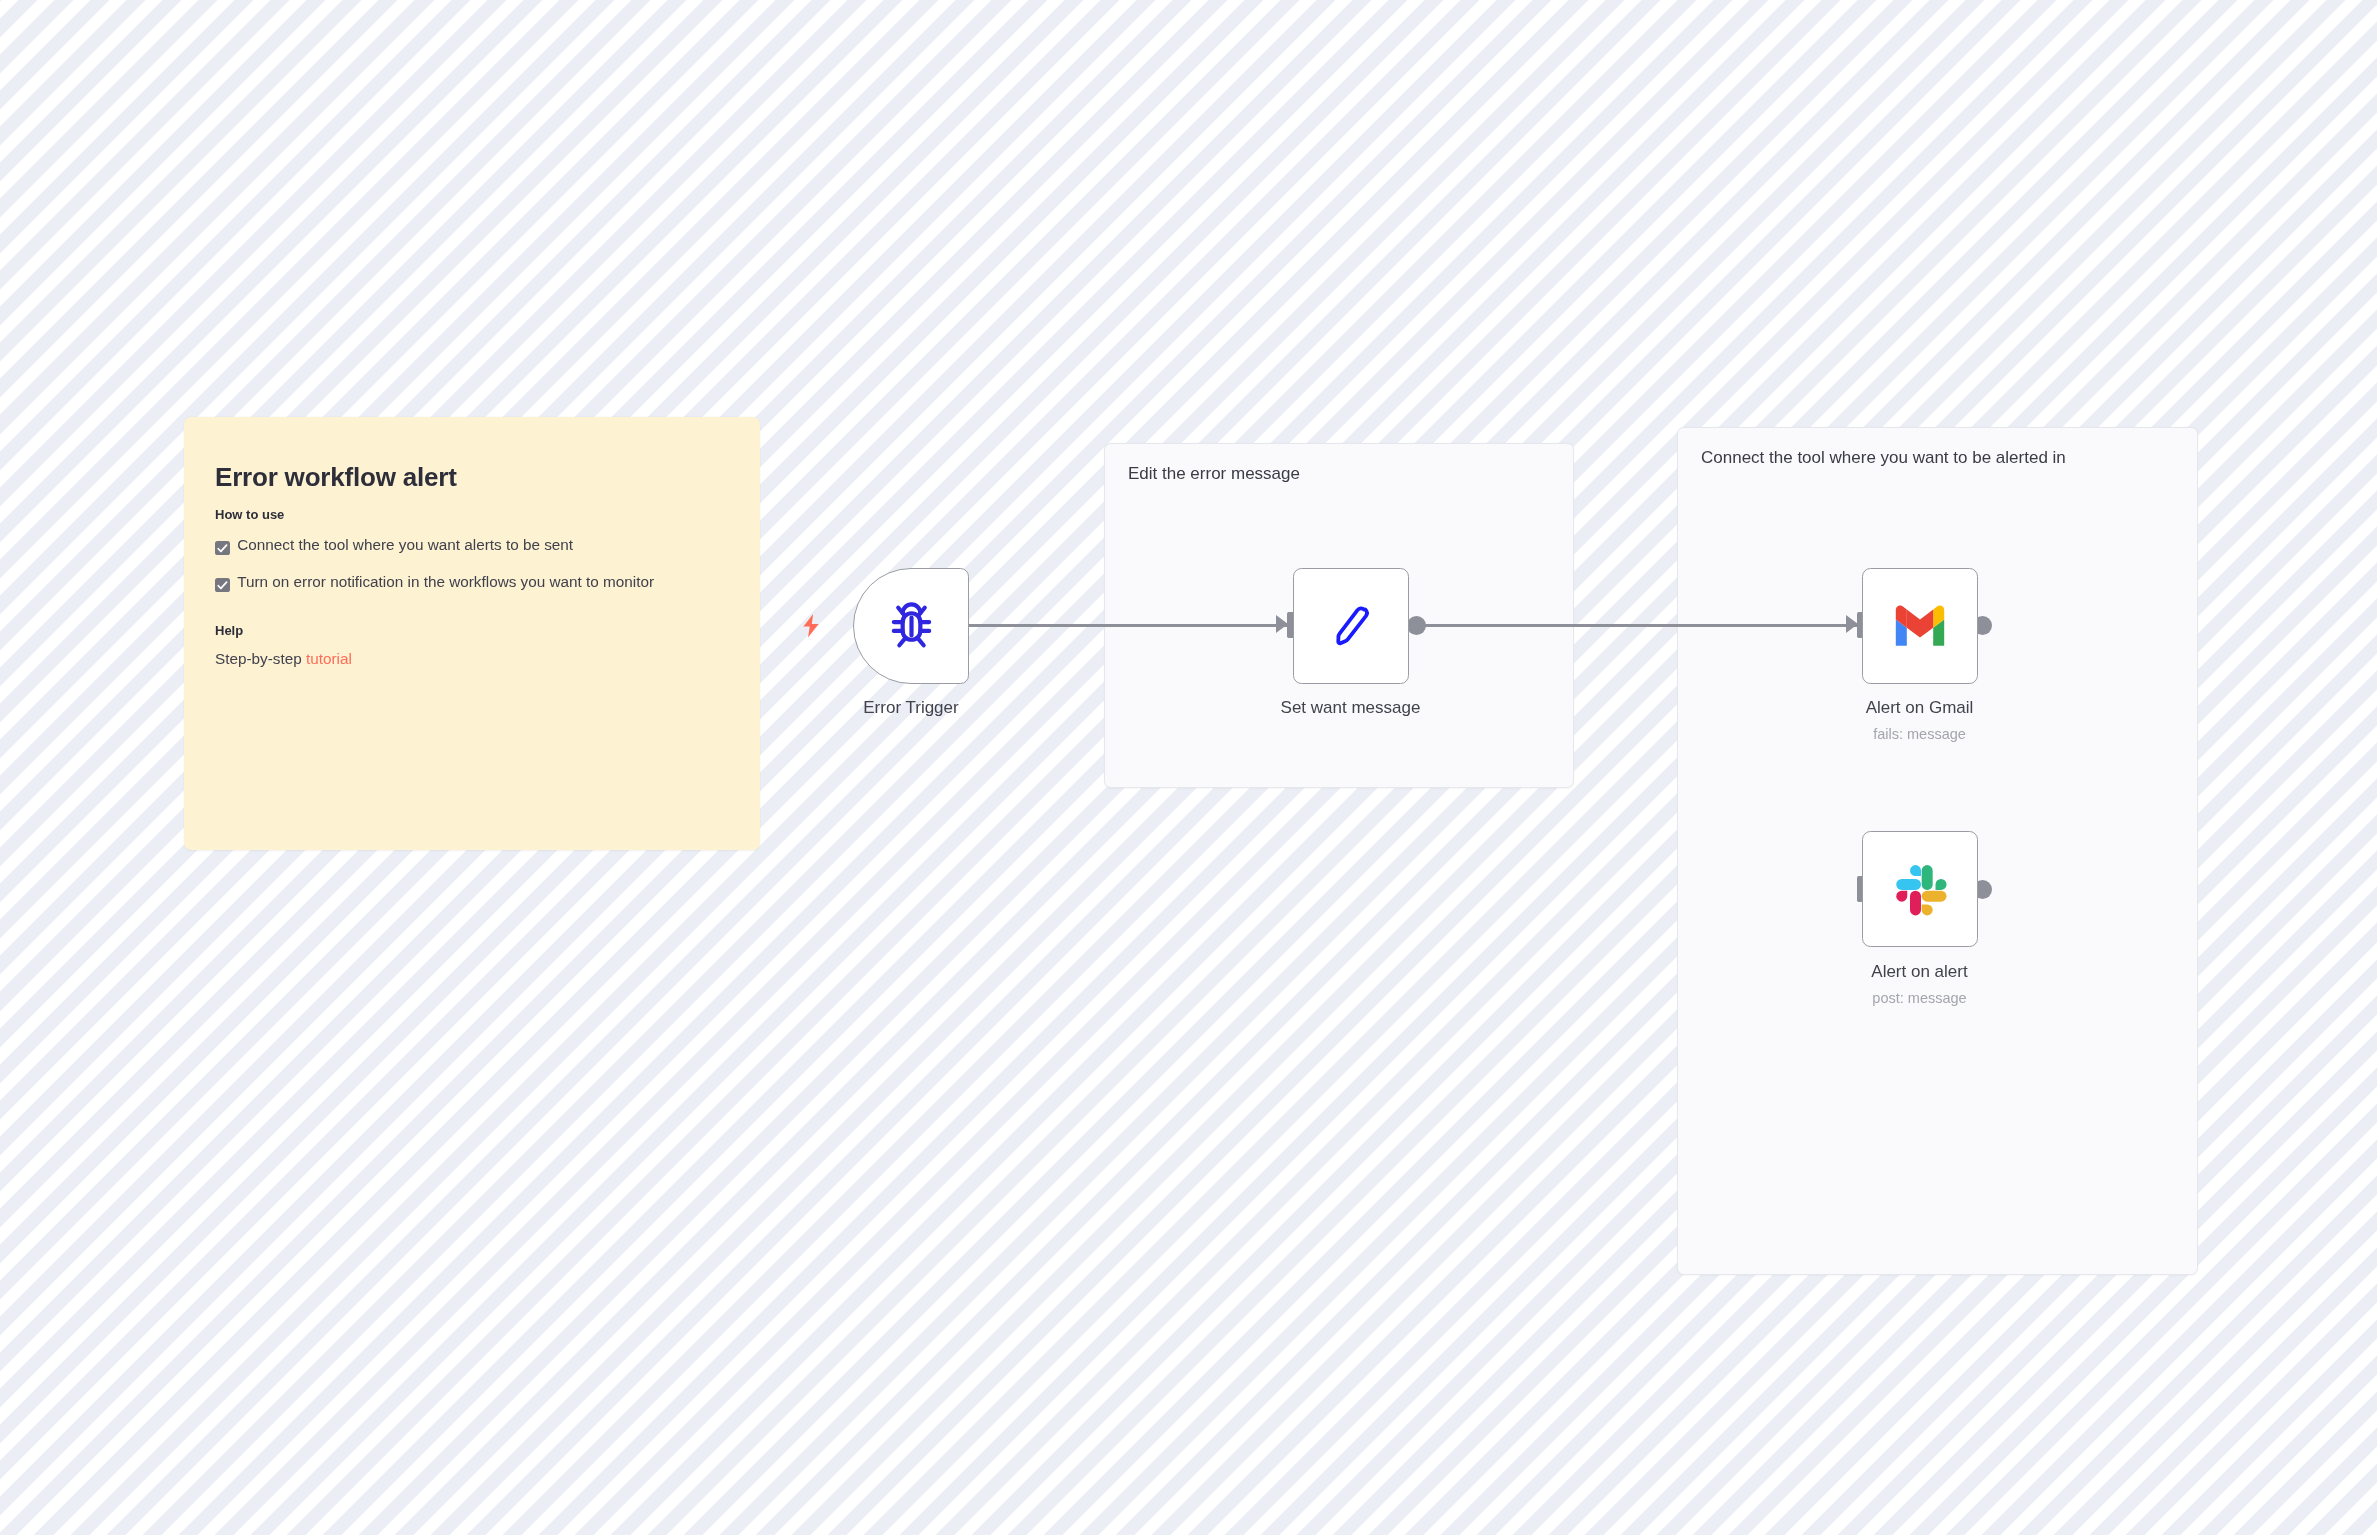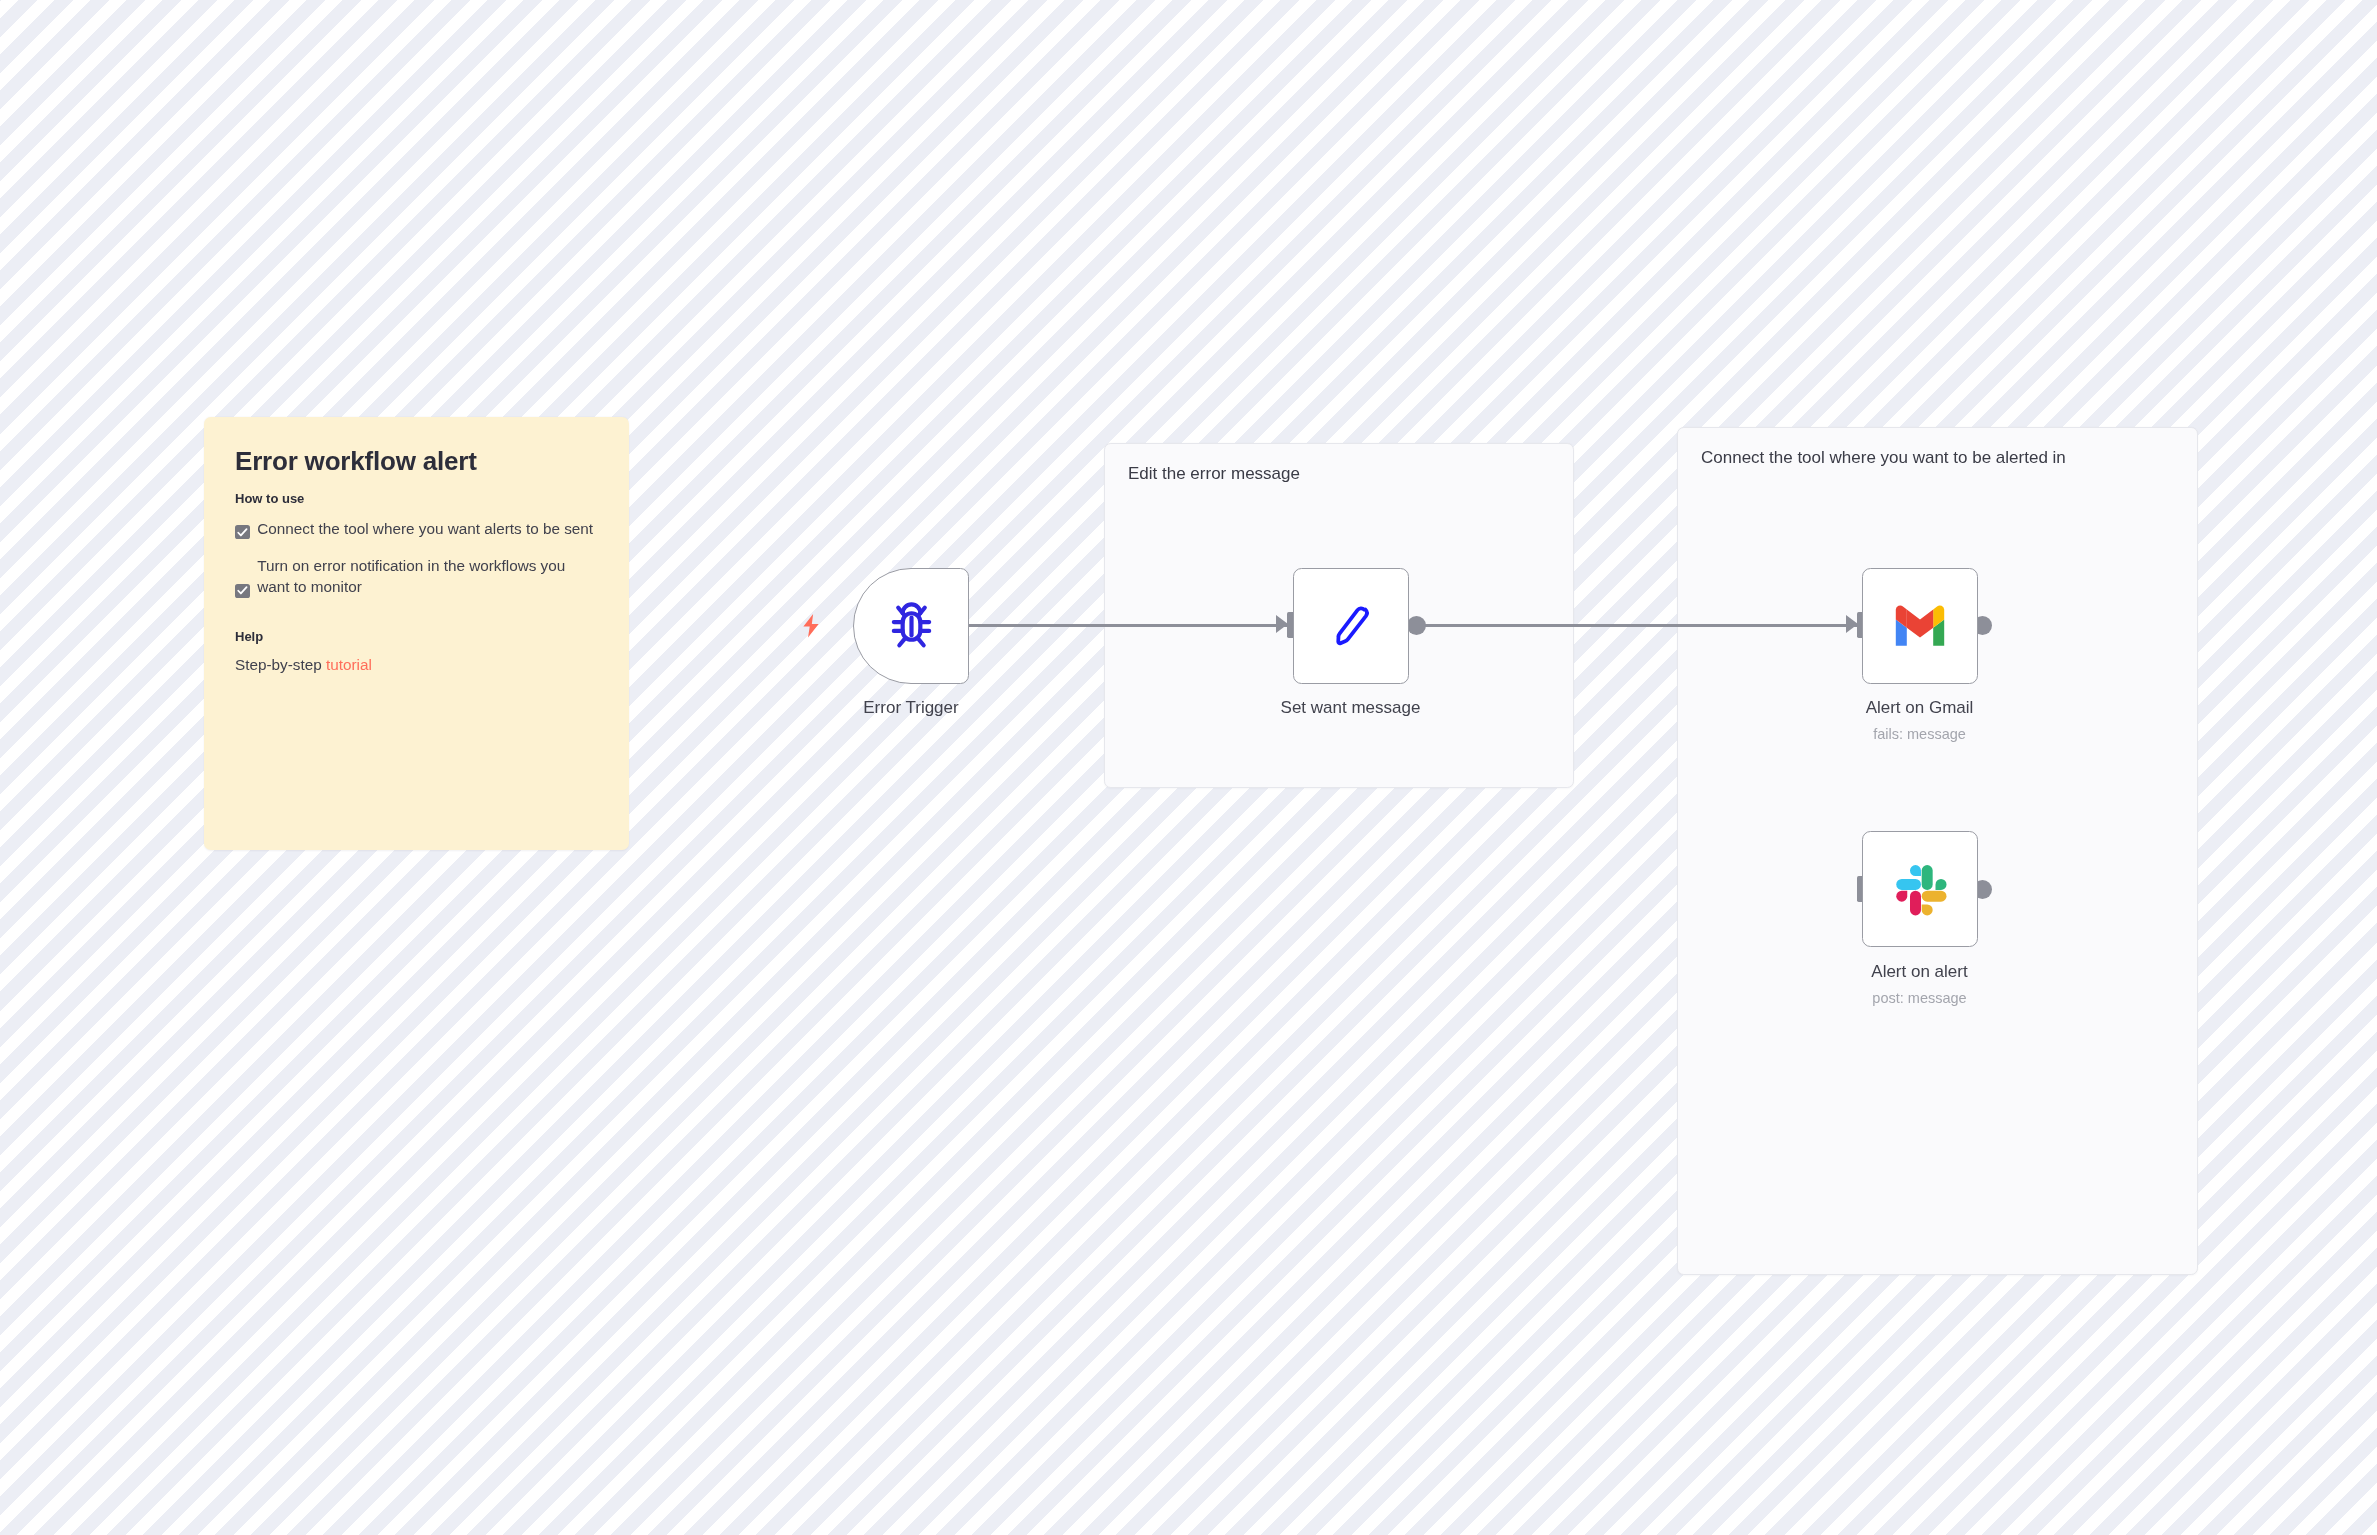--- a/index.html
+++ b/index.html
@@ -39,21 +39,21 @@
   .sticky-yellow {
     background: #fdf2d2;
     box-shadow: 0 0.9px 1.7px rgba(60,60,80,0.07);
   }
   .sticky-white {
     background: #fafafc;
     border: 0.9px solid #e6e7ec;
     box-shadow: 0 0.9px 1.7px rgba(60,60,80,0.04);
   }
 
-  #note-main { left: 184px; top: 417px; width: 425px; height: 433px; padding: 29px 31px; margin-left: 20px; }
+  #note-main { left: 184px; top: 417px; width: 576px; height: 433px; padding: 45px 31px; }
   #note-edit { left: 1104px; top: 443px; width: 470px; height: 345px; padding: 19px 22px; }
   #note-connect { left: 1677px; top: 427px; width: 521px; height: 848px; padding: 19px 22px; }
 
   .note-title {
     font-size: 26px;
     font-weight: bold;
     color: #2d2e3a;
     margin: 0 0 13.6px 0;
     letter-spacing: -0.2px;
   }

